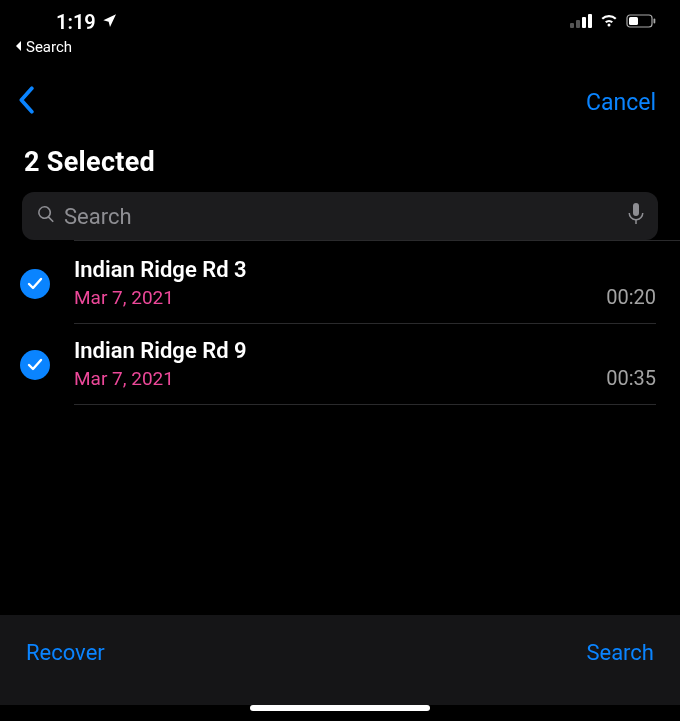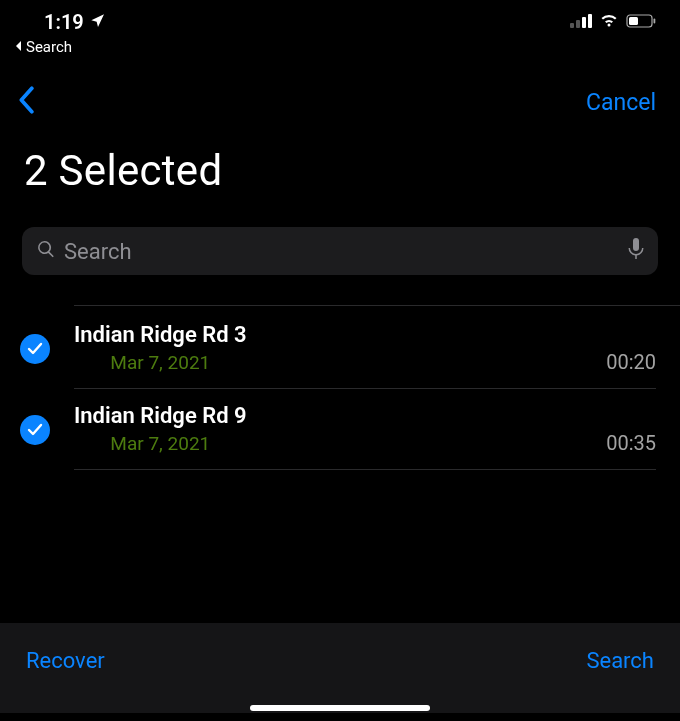--- a/index.html
+++ b/index.html
@@ -16,20 +16,21 @@
       color: #fff;
       position: relative;
       overflow: hidden;
     }
     .status-bar {
       display: flex;
       justify-content: space-between;
       align-items: center;
       padding: 8px 24px 0 44px;
       height: 36px;
+      margin-left: 12px;
     }
     .status-left {
       display: flex;
       align-items: center;
       gap: 6px;
       font-size: 20px;
       font-weight: 600;
     }
     .status-right {
       display: flex;
@@ -53,23 +54,23 @@
     .back-chevron {
       color: #0a84ff;
     }
     .cancel-btn {
       color: #0a84ff;
       font-size: 23px;
       font-weight: 400;
       margin-left: 48px;
     }
     .title {
-      font-size: 42px;
-      font-weight: 400;
-      padding: 28px 24px 32px 24px;
+      font-size: 27px;
+      font-weight: 700;
+      padding: 28px 24px 14px 24px;
       letter-spacing: 0.3px;
     }
     .search-wrap {
       padding: 0 22px;
     }
     .search-field {
       background: #1c1c1e;
       border-radius: 12px;
       height: 48px;
       display: flex;
@@ -82,22 +83,20 @@
       background: transparent;
       border: none;
       outline: none;
       color: #fff;
       font-size: 22px;
     }
     .search-field input::placeholder {
       color: #8e8e93;
     }
     .list {
-      margin-top: 30px;
-      text-align: center;
     }
     .list-row {
       display: flex;
       align-items: center;
       padding: 14px 24px 14px 20px;
       gap: 24px;
     }
     .check-circle {
       width: 30px;
       height: 30px;
@@ -122,34 +121,34 @@
       flex-direction: column;
       gap: 4px;
     }
     .row-title {
       font-size: 22px;
       font-weight: 600;
       color: #fff;
     }
     .row-sub {
       font-size: 19px;
-      color: #4d7c0f;
+      color: #ec4899;
     }
     .row-dur {
       font-size: 20px;
       color: #a3a3a3;
     }
     .top-divider {
       border-top: 0.5px solid #2a2a2c;
       margin-left: 74px;
       margin-bottom: 2px;
     }
     .toolbar {
       position: absolute;
-      bottom: 8px;
+      bottom: 16px;
       left: 0;
       right: 0;
       background: #151517;
       display: flex;
       justify-content: space-between;
       align-items: center;
       padding: 20px 26px 36px 26px;
       height: 90px;
     }
     .toolbar-btn {

